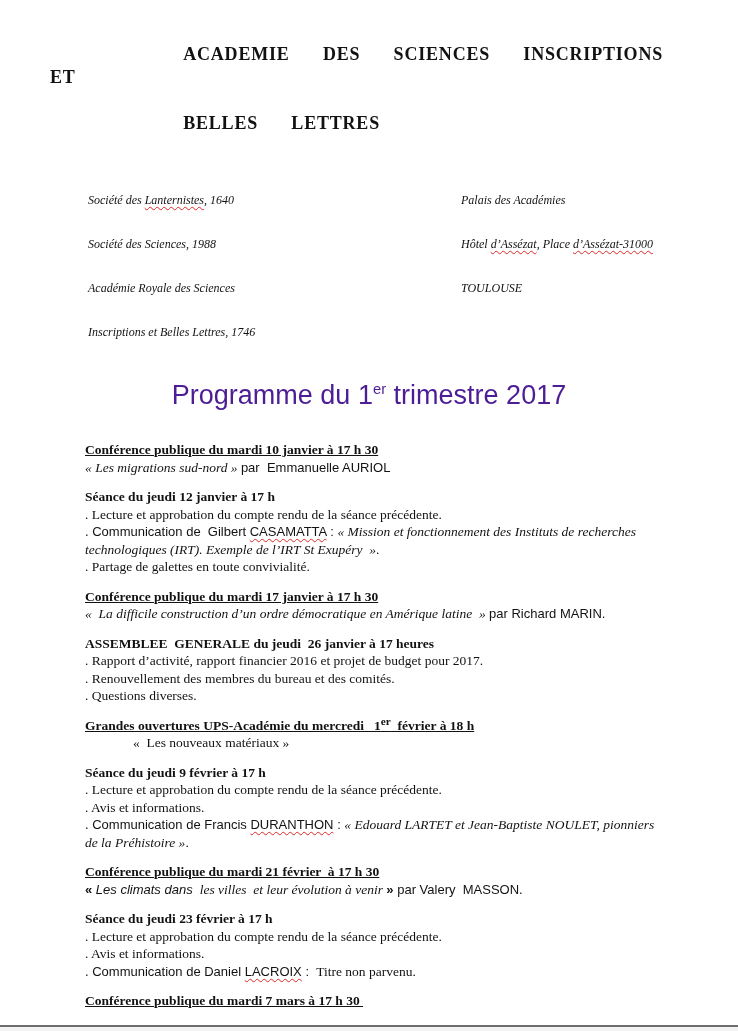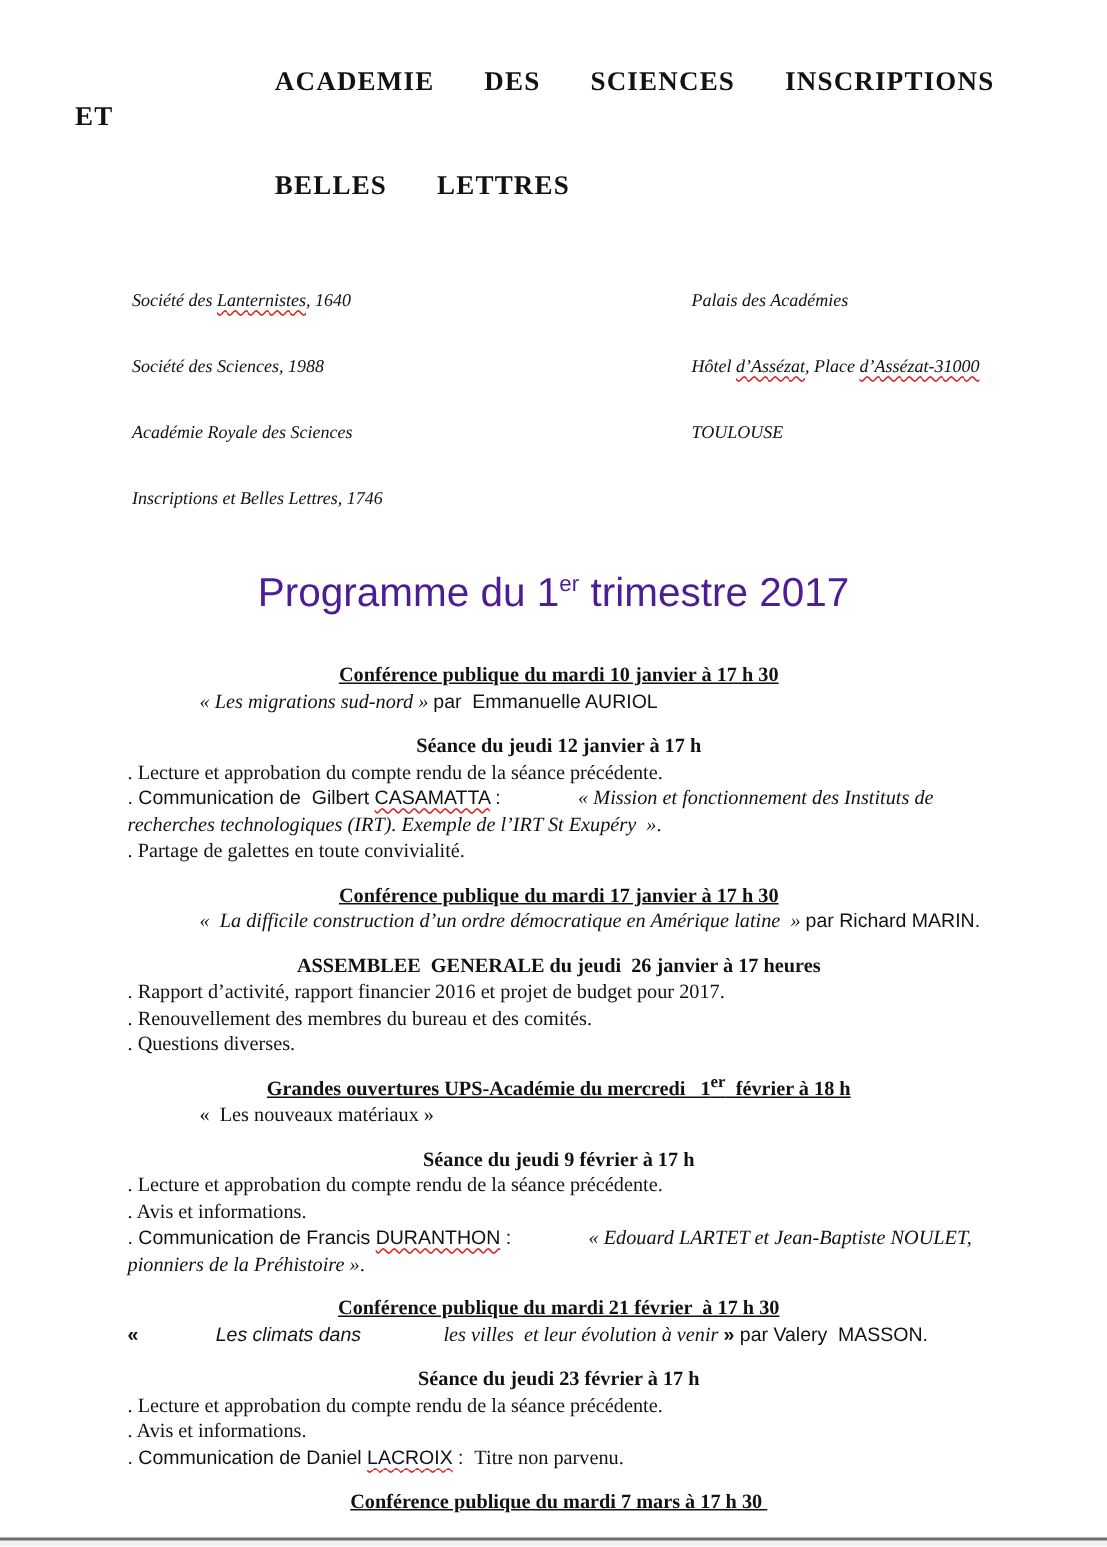--- a/index.html
+++ b/index.html
@@ -31,26 +31,26 @@
     font-family:"Liberation Sans", sans-serif; font-size:27px; color:#4c1d95;
   }
   .prog-title sup { font-size:0.55em; }
   
   .doc-body {
     margin:30px 78px 0 85px; font-size:13.5px; line-height:17.5px;
     white-space:pre-wrap;
   }
   .blk { margin:0; }
   .blk.gap { margin-top:12px; }
-  .blk.heading { text-align:center; font-weight:bold; }
+  .blk.heading { text-align:left; font-weight:bold; }
   .blk.heading .htext { }
   .blk.heading.underlined .htext { text-decoration:underline; }
   .blk.indent1 { padding-left:48px; }
   .sans { font-family:"Liberation Sans", sans-serif; font-size:13px; }
-  .it { font-style:italic;margin-left:48px; }
+  .it { font-style:italic; }
   .bold { font-weight:bold; }
   sup.seg { line-height:0; }
   
   .page-edge {
     position:absolute; left:0; right:0; top:1025px; height:6px;
     border-top:2px solid #6e6e6e; background:#f3f3f3;
   }
 </style>
 </head>
 <body>

